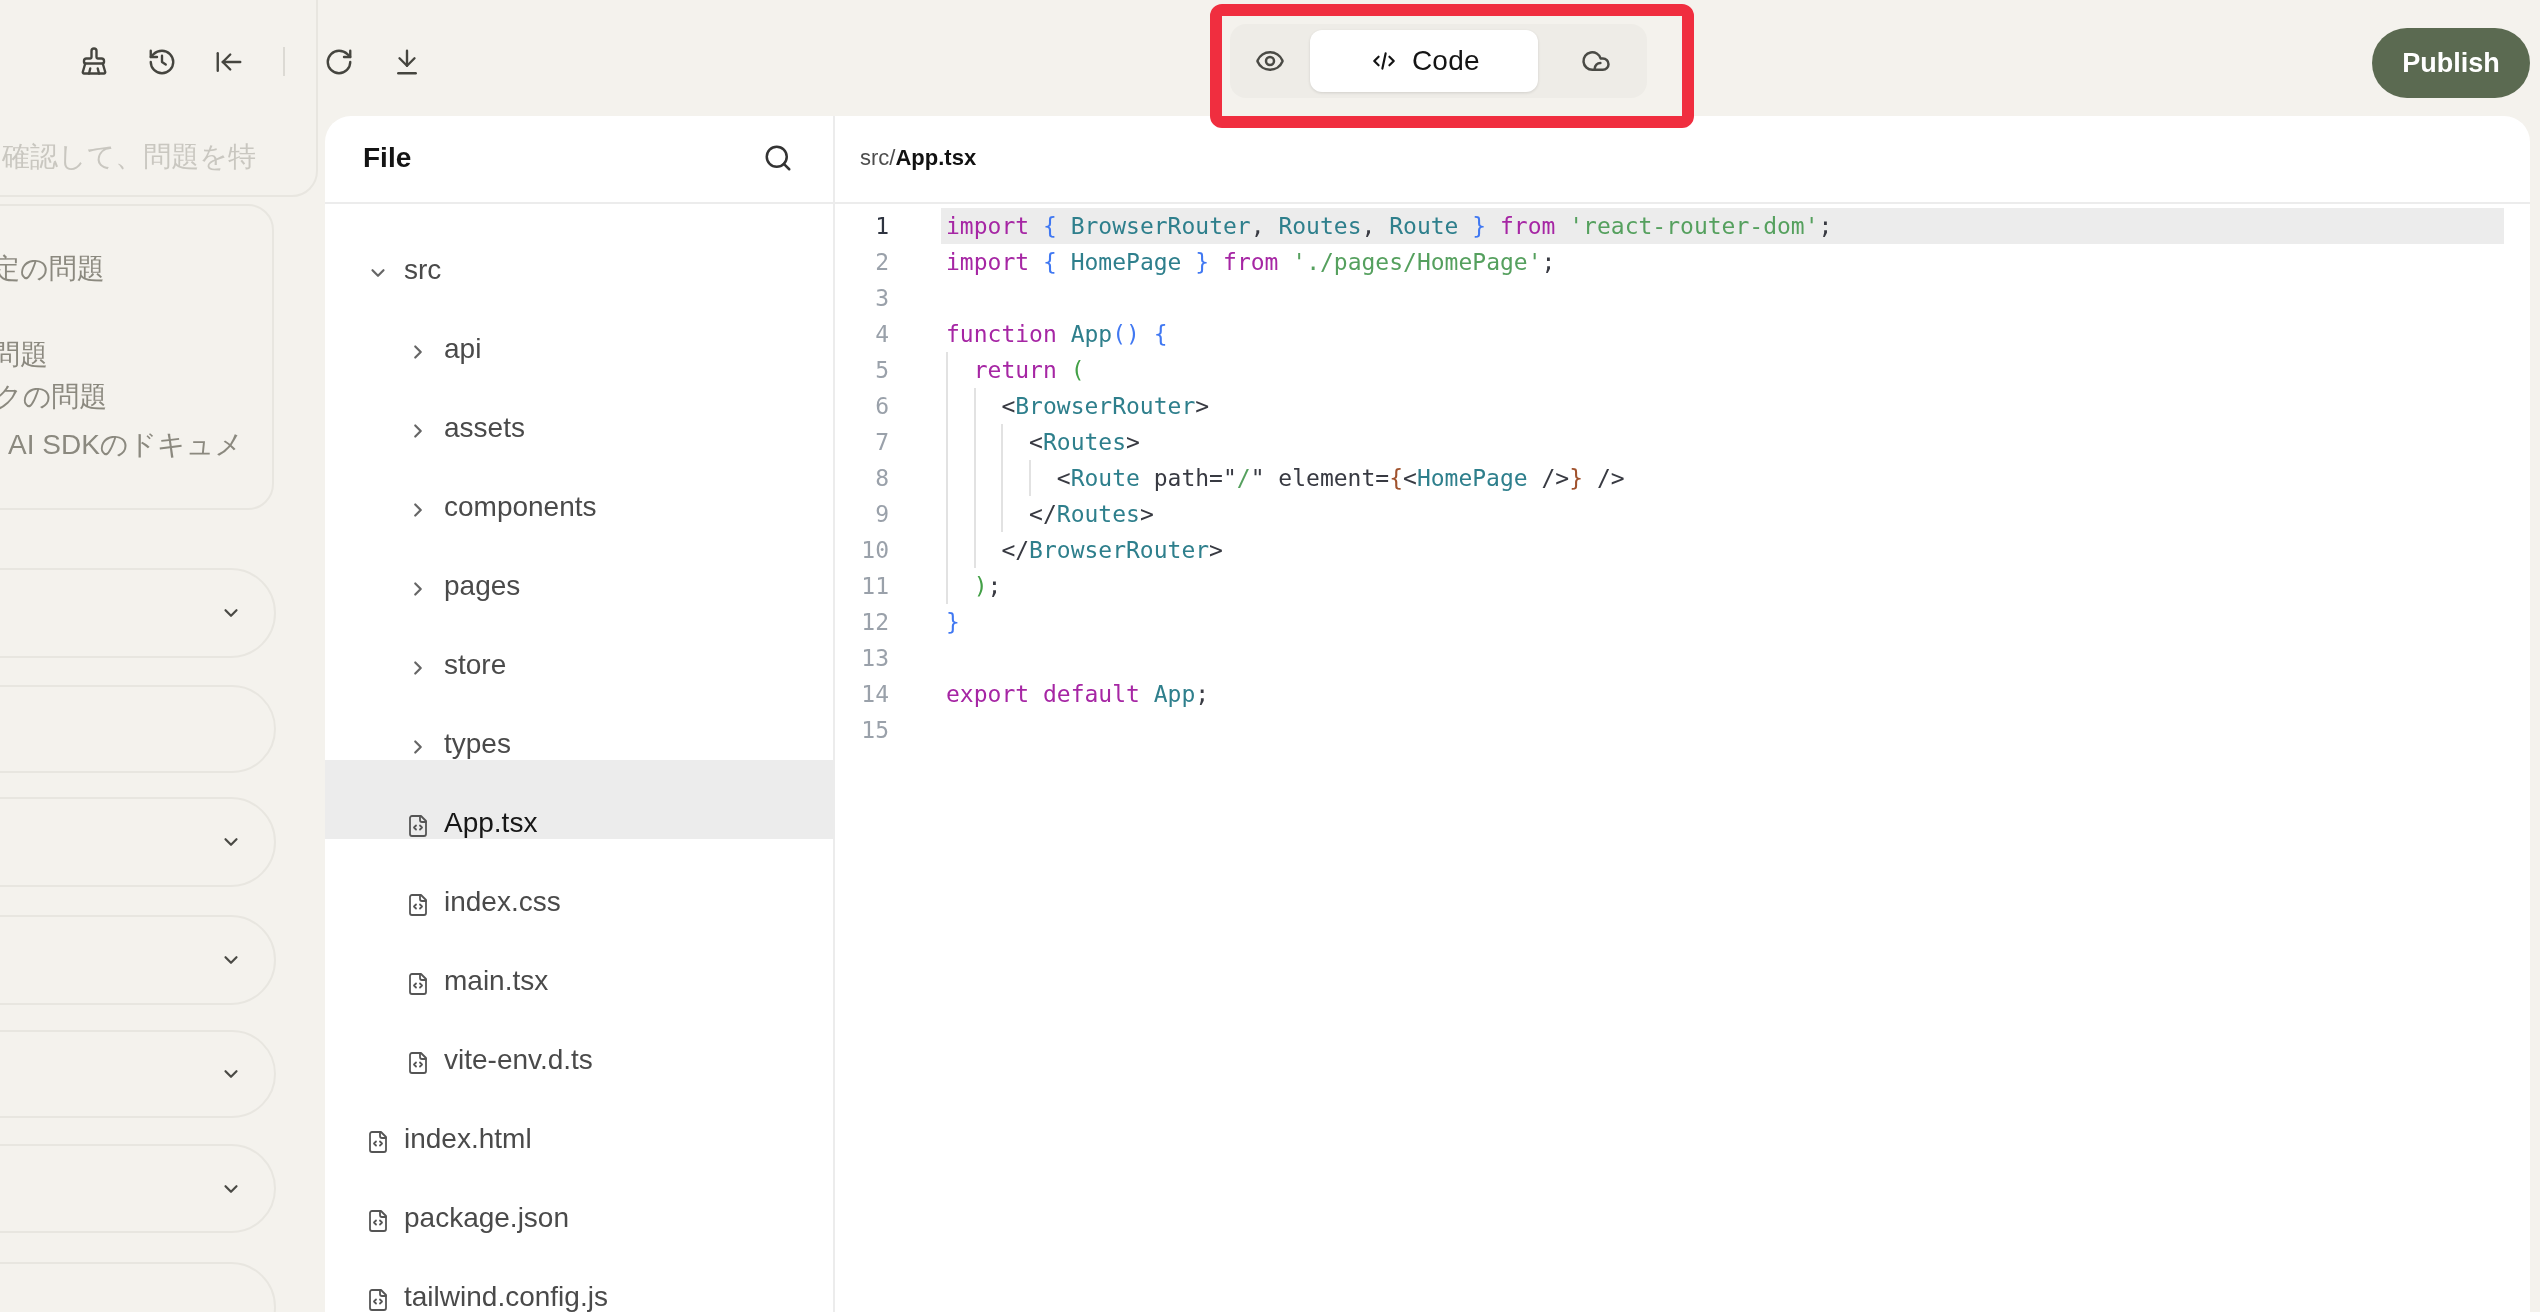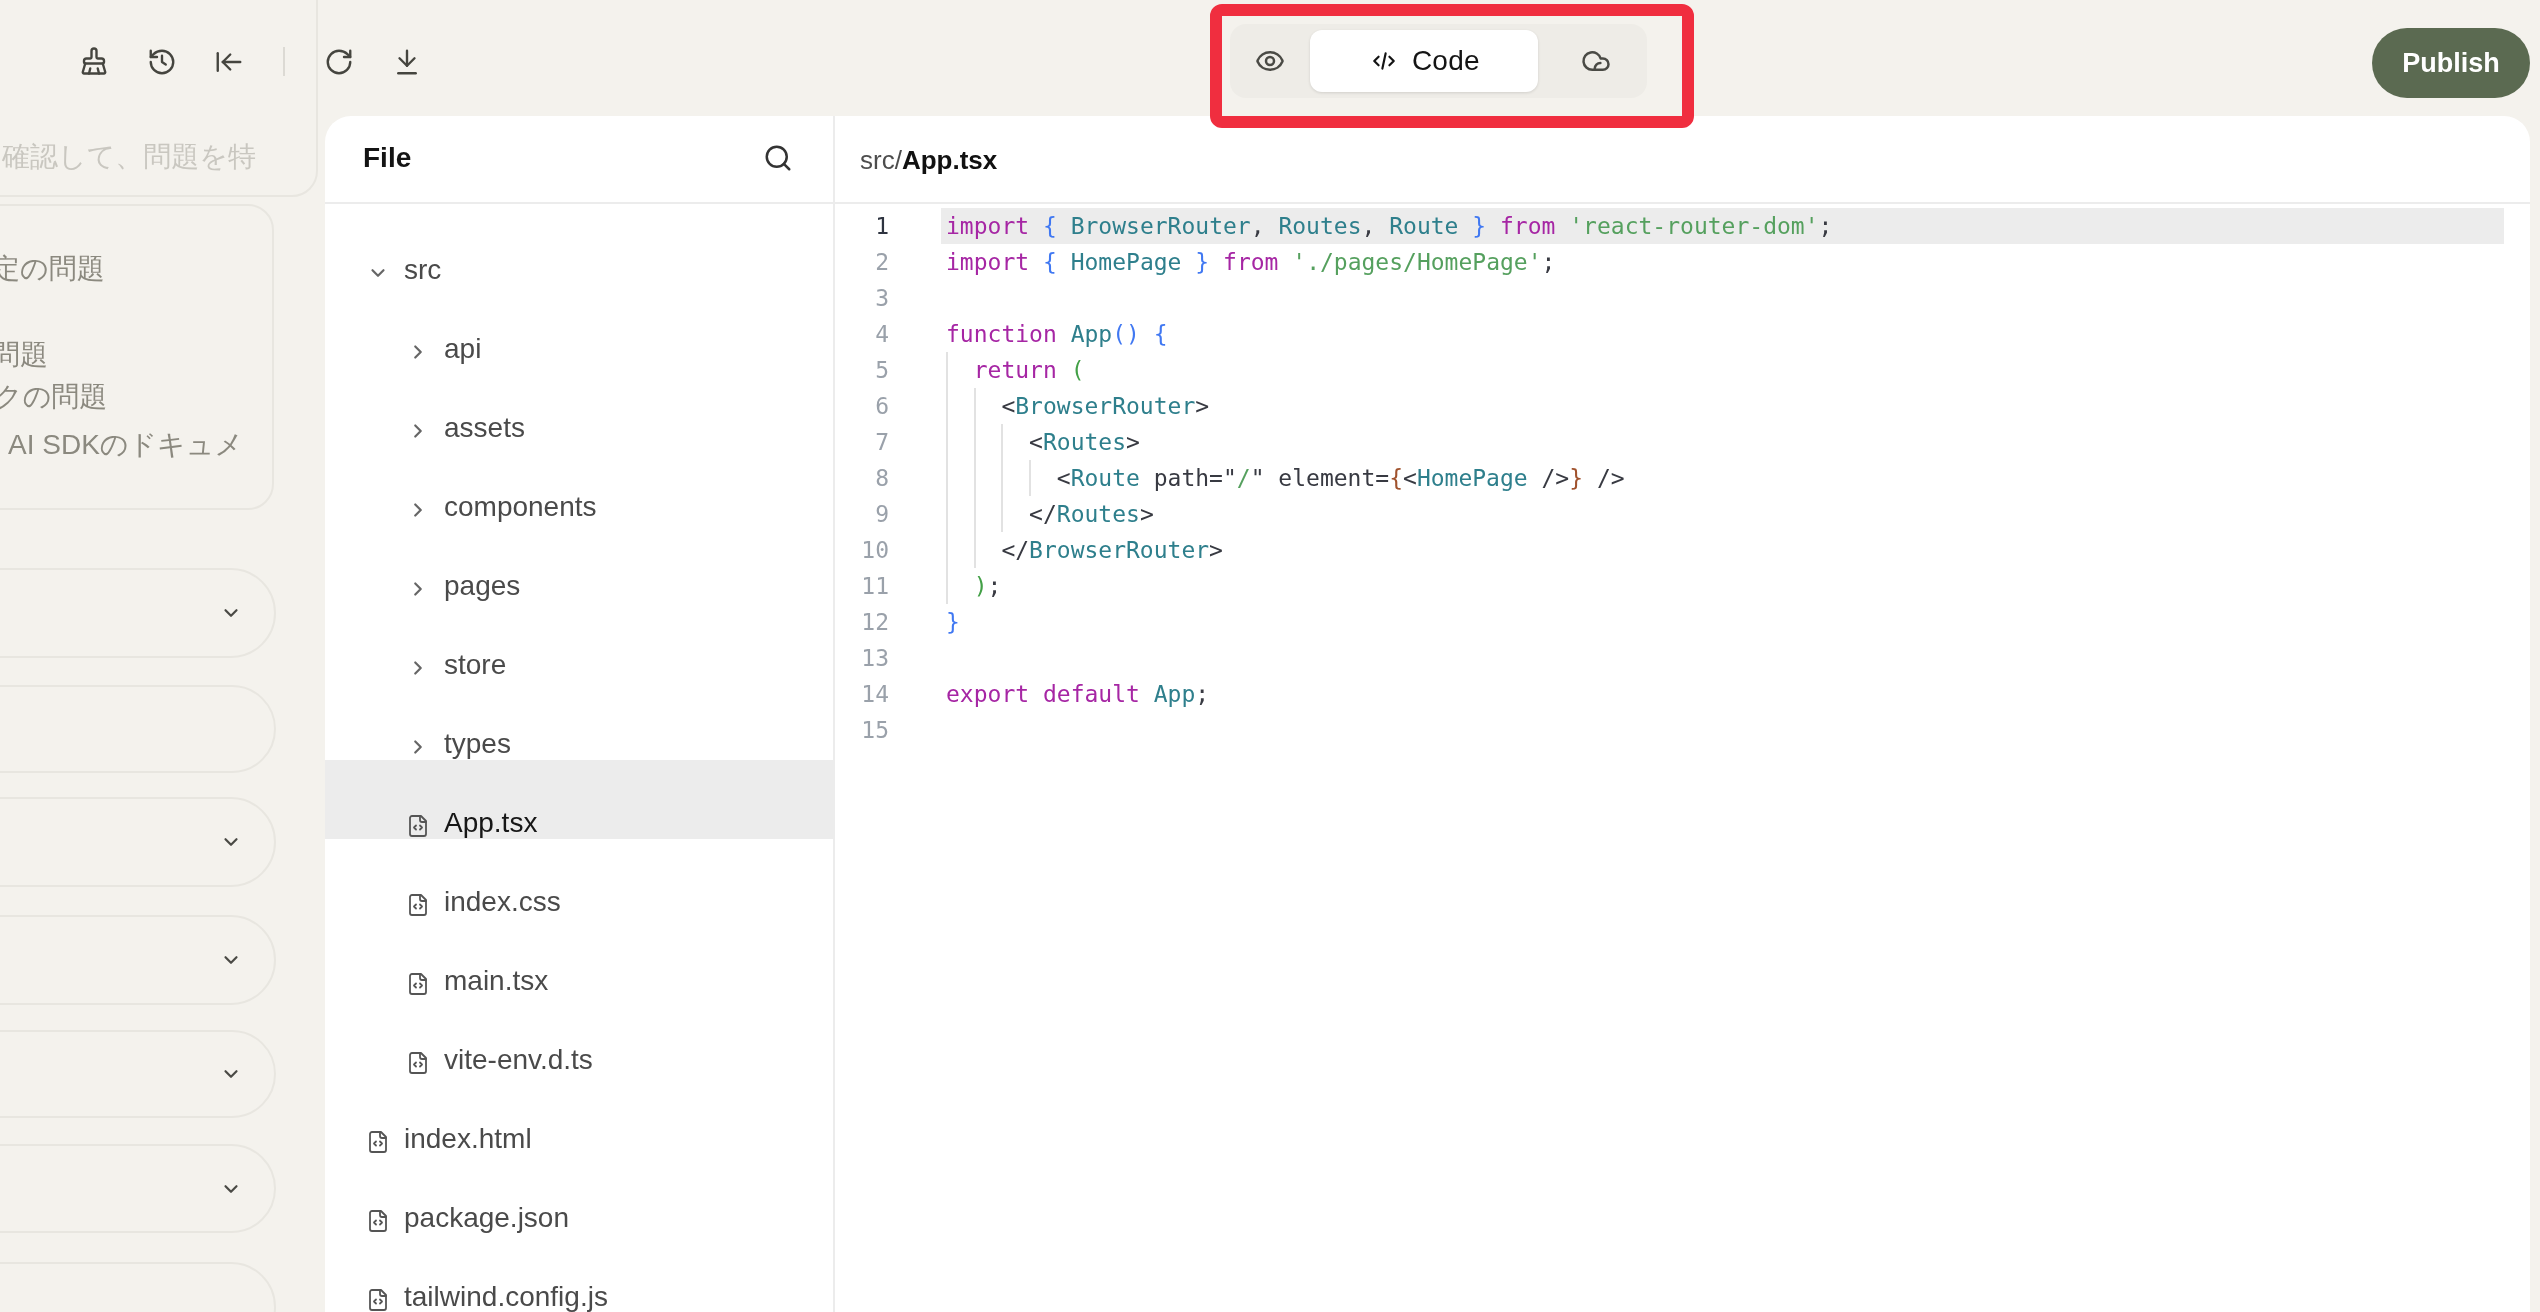--- a/index.html
+++ b/index.html
@@ -63,21 +63,21 @@
   .tree-row .slot svg { width:22px; height:22px; }
   .tree-row .slot.fileicon { color:#555; }
   .tree-row .slot.fileicon svg { width:24px; height:24px; }
   .tree-label { font-size:28px; color:#4a4a4a; white-space:nowrap; }
   .tree-row.selected .tree-label { color:#171717; }
   .indent-0 { padding-left:40px; }
   .indent-1 { padding-left:80px; }
 
   
   .editor-panel { position:absolute; left:508px; top:0; width:1697px; height:1196px; }
-  .editor-path { position:absolute; left:27px; top:29px; font-size:26px; }
+  .editor-path { position:absolute; left:27px; top:29px; font-size:22px; }
   .editor-path .path-prefix { color:#4d4d4d; }
   .editor-path .path-file { color:#111; font-weight:bold; }
   .code-area { position:absolute; left:0; top:90px; width:1697px; height:1106px;
       font-family:"DejaVu Sans Mono","Liberation Mono",monospace; font-size:23px; }
   .active-line-band { position:absolute; left:108px; top:0; width:1563px; height:36px; background:#ececec; }
   .code-line { position:absolute; left:0; height:36px; line-height:36px; width:100%; white-space:pre; }
   .code-line .ln { position:absolute; left:0; top:0; width:56px; text-align:right; color:#9aa1aa; }
   .code-line.active .ln { color:#2e3440; }
   .code-line .lc { position:absolute; left:113px; top:0; white-space:pre; }
   .indent-guide { position:absolute; width:2px; background:#e2e2e2; }

